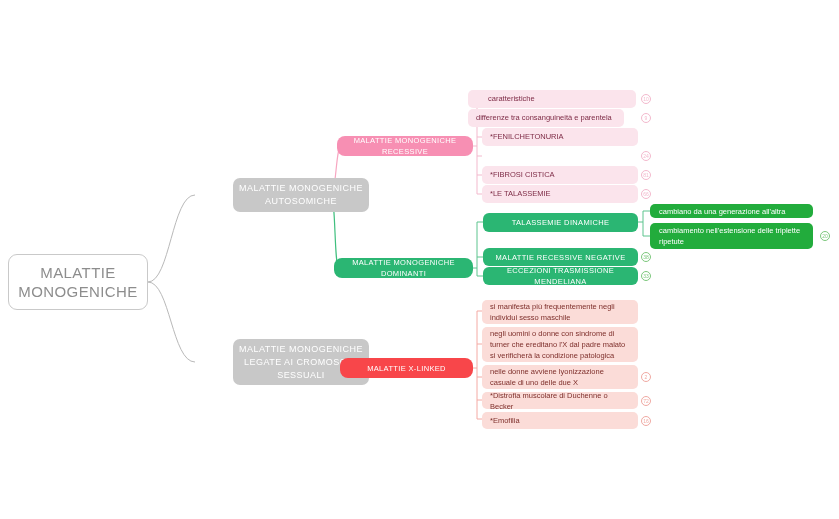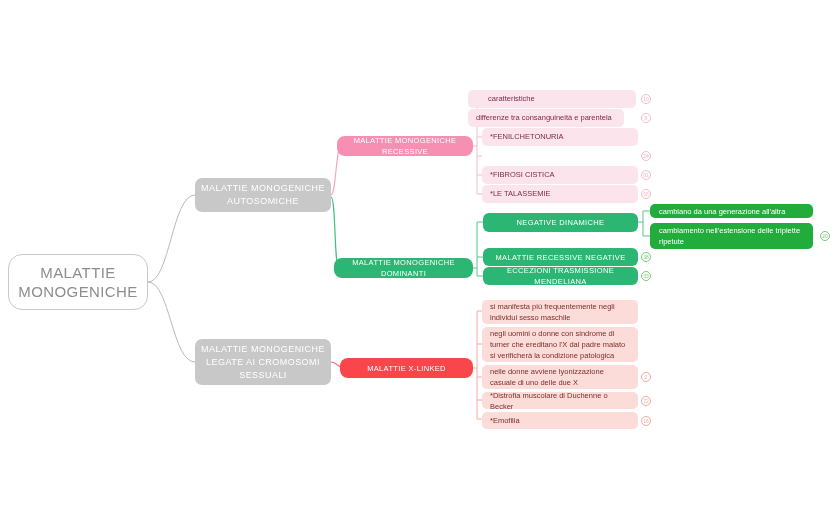--- a/index.html
+++ b/index.html
@@ -36,37 +36,38 @@
     width: 100%;
   }
 
   
   .root {
     left: 8px;
     top: 254px;
     width: 140px;
     height: 56px;
     border: 1px solid #c9c9c9;
-    border-radius: 14px;
+    border-radius: 9px;
     background: #ffffff;
     justify-content: center;
   }
   .root span.lbl {
     text-align: center;
     color: #8d8d8d;
     font-size: 15px;
     letter-spacing: .4px;
     line-height: 19px;
   }
 
   
   .l1 {
     background: #c8c8c8;
     border-radius: 7px;
     justify-content: center;
+    margin-left: 38px;
   }
   .l1 span.lbl {
     text-align: center;
     color: #ffffff;
     font-size: 9px;
     letter-spacing: .45px;
     line-height: 13px;
   }
   .l1-auto { left: 195px; top: 178px; width: 136px; height: 34px; }
   .l1-sex  { left: 195px; top: 339px; width: 136px; height: 46px; }
@@ -236,21 +237,21 @@
     <span class="lbl">*FIBROSI CISTICA</span>
   </div>
   <div class="badge badge-pink" style="left:641px; top:170px;">81</div>
 
   <div class="node leaf-pink" style="left:482px; top:185px; width:156px; height:18px;">
     <span class="lbl">*LE TALASSEMIE</span>
   </div>
   <div class="badge badge-pink" style="left:641px; top:189px;">66</div>
 
   <div class="node leaf-green" style="left:483px; top:213px; width:155px; height:19px;">
-    <span class="lbl">NEGATIVE DINAMICHE</span>
+    <span class="lbl">TALASSEMIE DINAMICHE</span>
   </div>
 
   <div class="node leaf-green4" style="left:650px; top:204px; width:163px; height:14px;">
     <span class="lbl">cambiano da una generazione all'altra</span>
   </div>
 
   <div class="node leaf-green4" style="left:650px; top:223px; width:163px; height:26px;">
     <span class="lbl">cambiamento nell'estensione delle triplette ripetute</span>
   </div>
   <div class="badge badge-green" style="left:820px; top:231px;">20</div>

